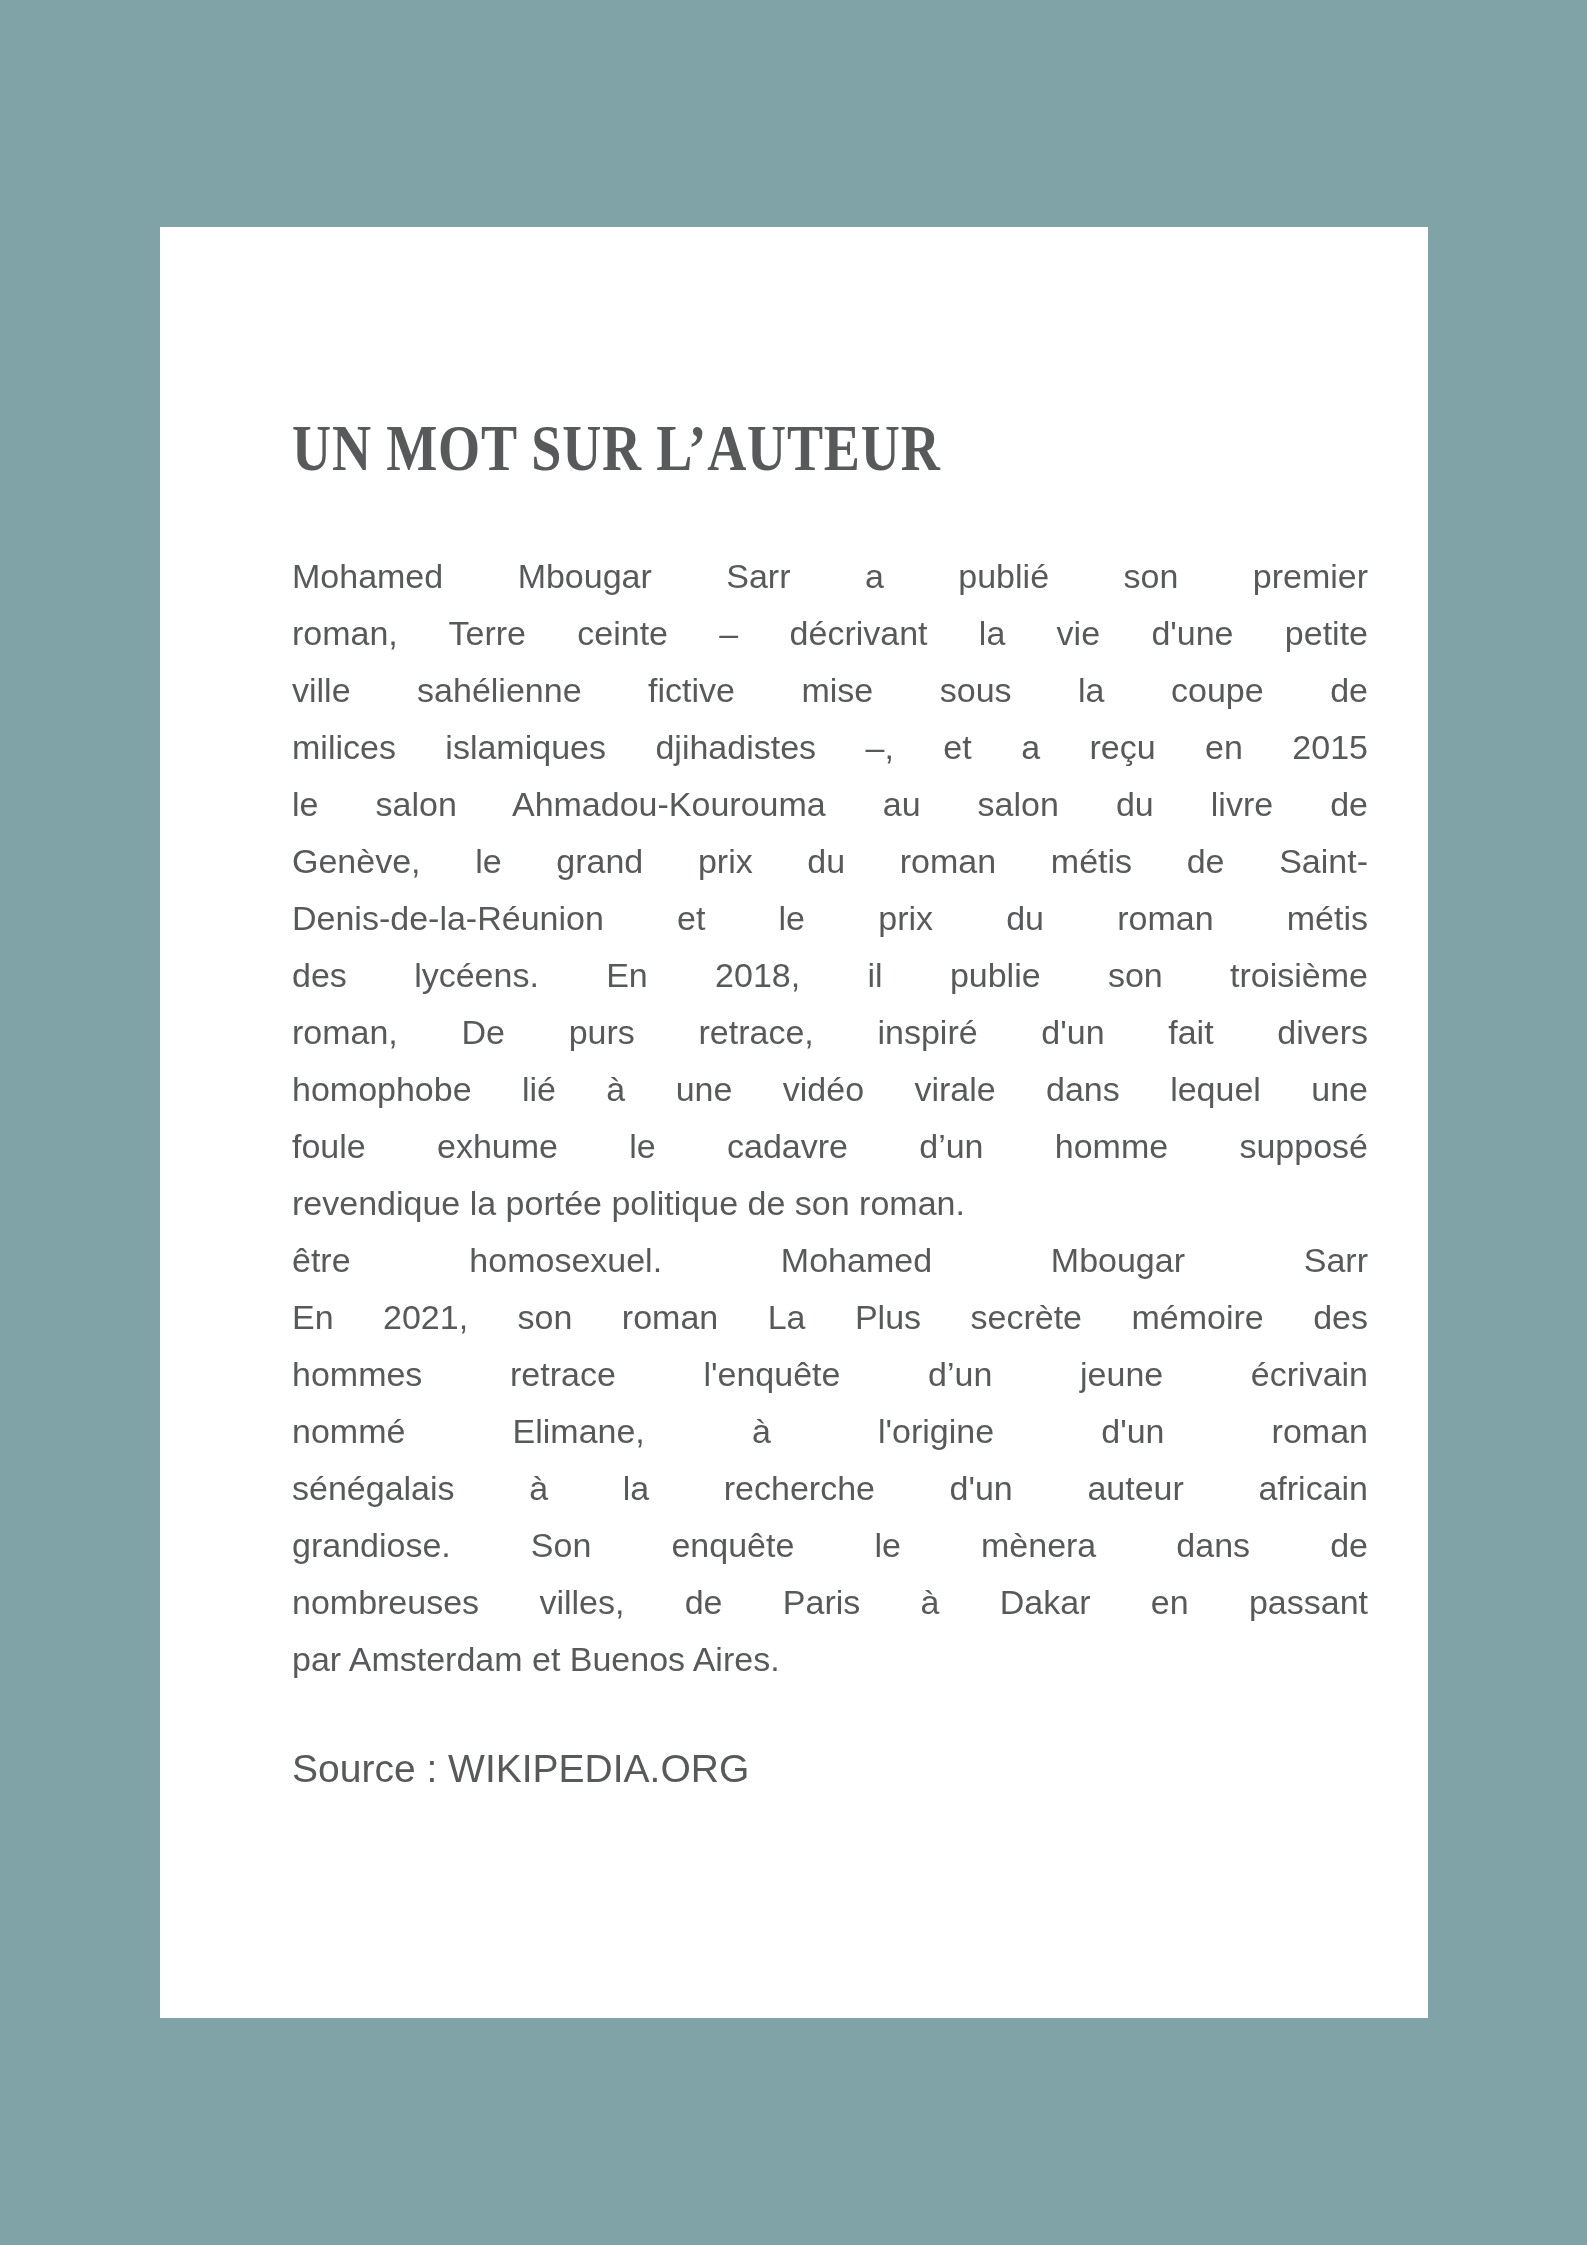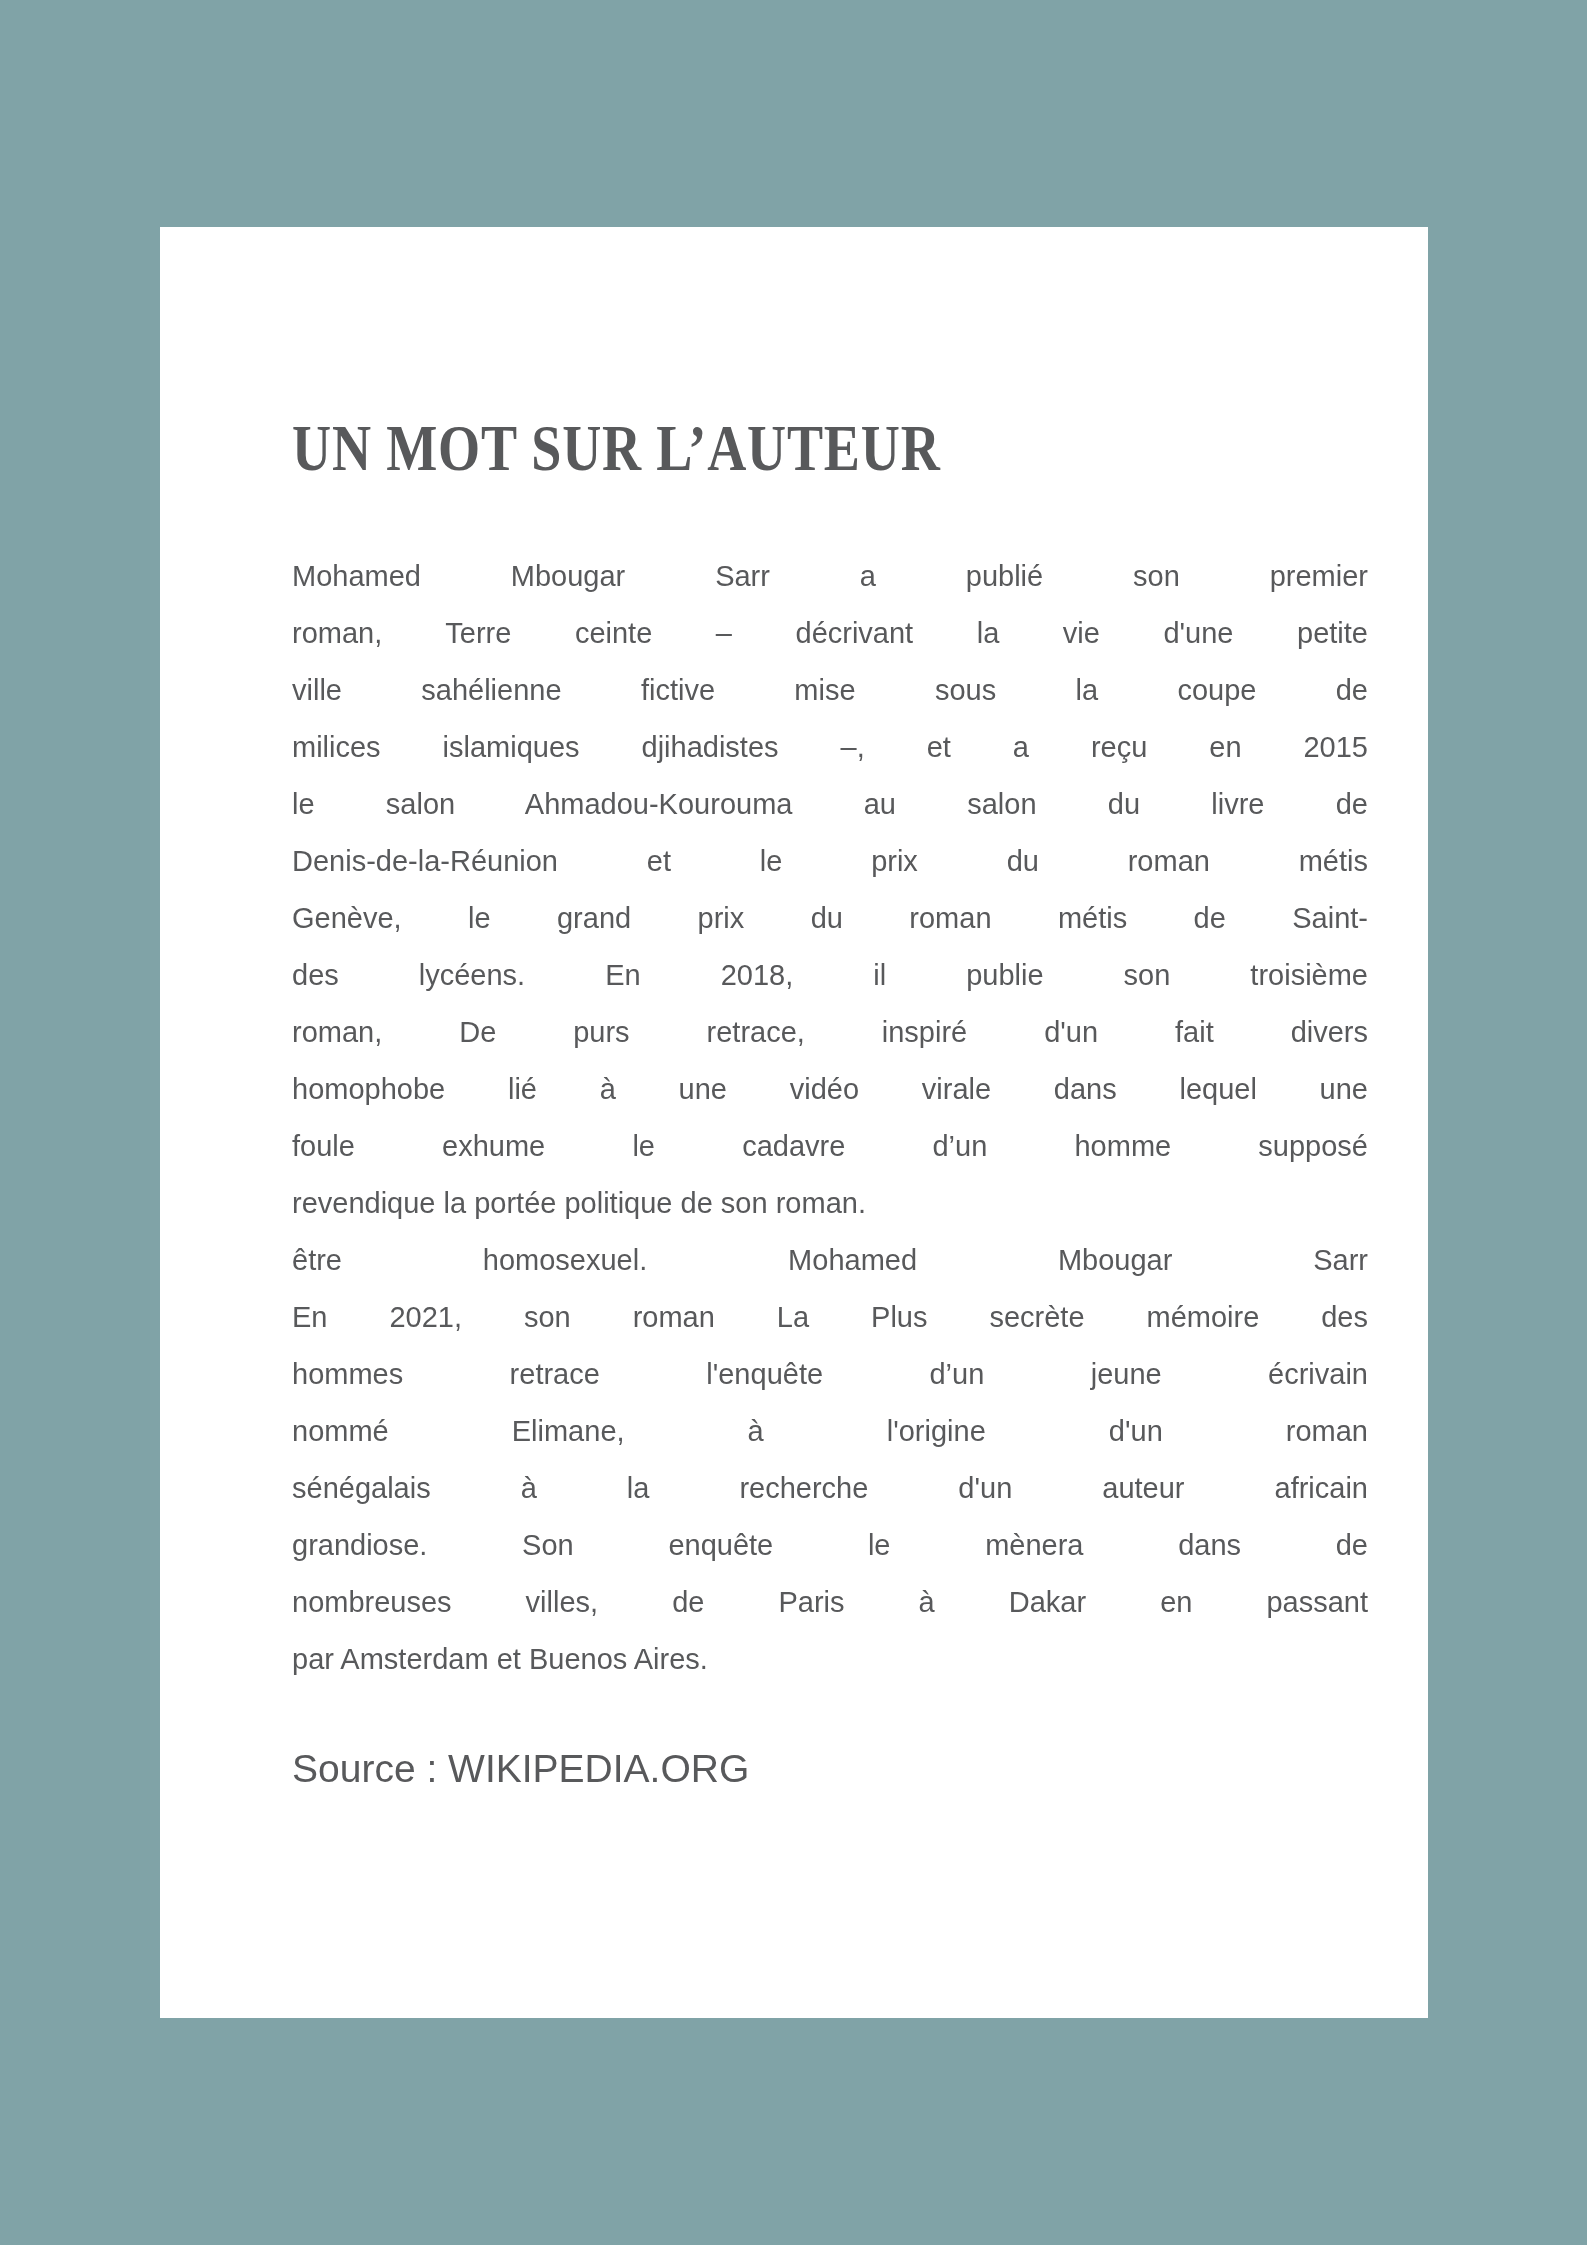--- a/index.html
+++ b/index.html
@@ -27,21 +27,21 @@
     font-weight: bold;
     font-size: 66px;
     line-height: 69px;
     letter-spacing: 1px;
     white-space: nowrap;
     transform: scaleX(0.82);
     transform-origin: left center;
   }
   .body-text {
     margin-top: 66px;
-    font-size: 29px;
+    font-size: 34px;
     line-height: 57px;
   }
   .text-line {
     text-align: justify;
     text-align-last: justify;
     white-space: normal;
   }
   .text-line.para-last {
     text-align-last: left;
   }
@@ -56,22 +56,22 @@
 
 <div class="page" style="background: rgb(128, 163, 167); color: rgb(88, 89, 91);">
   <div class="card" style="background: rgb(255, 255, 255);">
     <div class="doc-title">UN MOT SUR L’AUTEUR</div>
     <div class="body-text">
         <div class="text-line">Mohamed Mbougar Sarr a publié son premier</div>
         <div class="text-line">roman, Terre ceinte – décrivant la vie d'une petite</div>
         <div class="text-line">ville sahélienne fictive mise sous la coupe de</div>
         <div class="text-line">milices islamiques djihadistes –, et a reçu en 2015</div>
         <div class="text-line">le salon Ahmadou-Kourouma au salon du livre de</div>
+        <div class="text-line">Genève, le grand prix du roman métis de Saint-</div>
         <div class="text-line">Denis-de-la-Réunion et le prix du roman métis</div>
-        <div class="text-line">Genève, le grand prix du roman métis de Saint-</div>
         <div class="text-line">des lycéens. En 2018, il publie son troisième</div>
         <div class="text-line">roman, De purs retrace, inspiré d'un fait divers</div>
         <div class="text-line">homophobe lié à une vidéo virale dans lequel une</div>
         <div class="text-line">foule exhume le cadavre d’un homme supposé</div>
         <div class="text-line para-last">revendique la portée politique de son roman.</div>
         <div class="text-line">être homosexuel. Mohamed Mbougar Sarr</div>
         <div class="text-line">En 2021, son roman La Plus secrète mémoire des</div>
         <div class="text-line">hommes retrace l'enquête d’un jeune écrivain</div>
         <div class="text-line">nommé Elimane, à l'origine d'un roman</div>
         <div class="text-line">sénégalais à la recherche d'un auteur africain</div>

